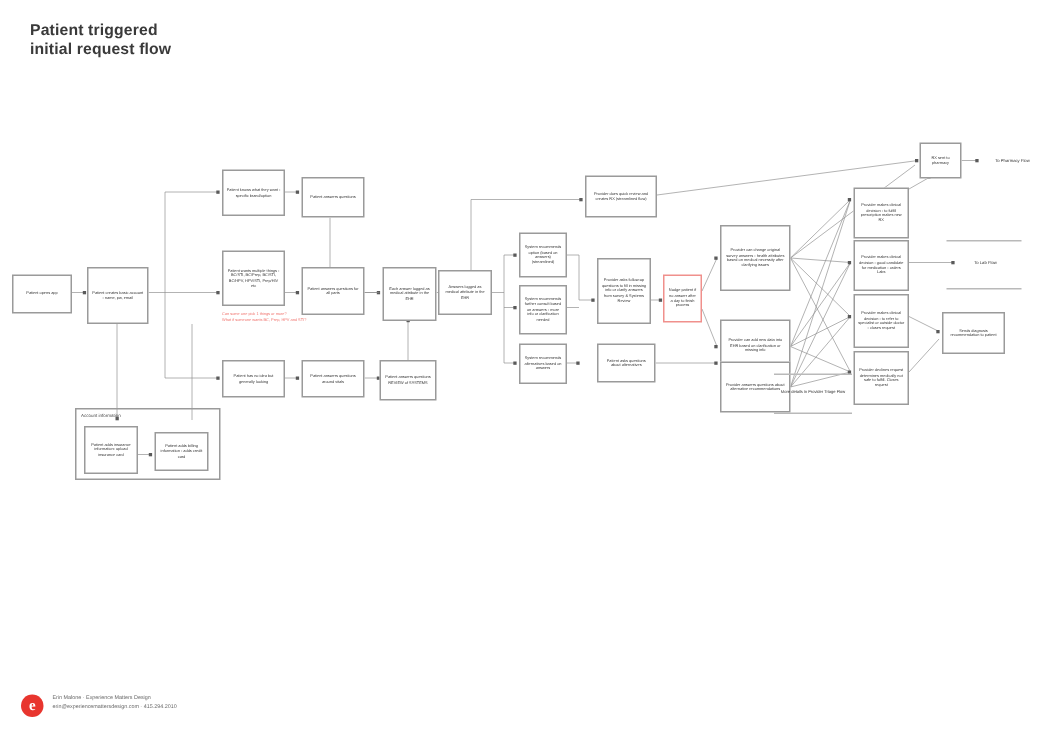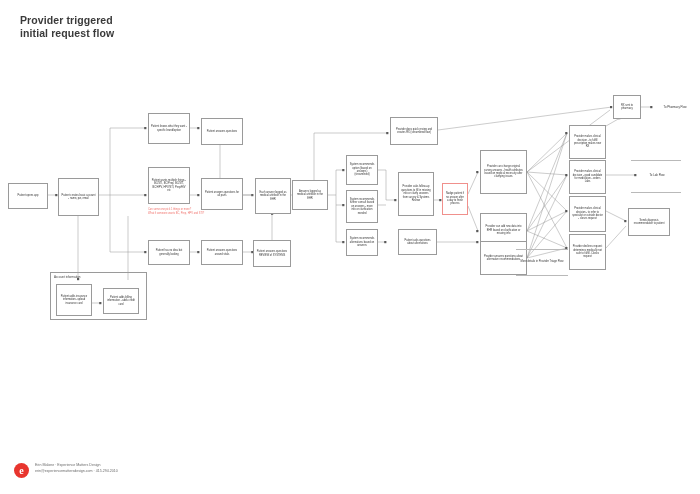--- a/index.html
+++ b/index.html
@@ -79,21 +79,21 @@
 
   svg.wires { position:absolute; inset:0; width:700px; height:494px; pointer-events:none; }
   svg.wires line, svg.wires path, svg.wires polyline { stroke:#8d8d8d; stroke-width:0.45; fill:none; }
   svg.wires rect.ar { fill:#5a5a5a; }
 </style>
 </head>
 <body>
 
 <div id="canvas">
 
-  <div class="title">Provider triggered
+  <div class="title">Patient triggered
 initial request flow</div>
 
   <svg class="wires" viewBox="0 0 700 494">
 
     <line x1="48" y1="195" x2="57" y2="195"></line>
     <rect class="ar" x="55.2" y="194" width="2.2" height="2.2"></rect>
 
     <line x1="99" y1="195" x2="110" y2="195"></line>
     <line x1="110" y1="128" x2="110" y2="252"></line>
     <line x1="110" y1="128" x2="146" y2="128"></line>

